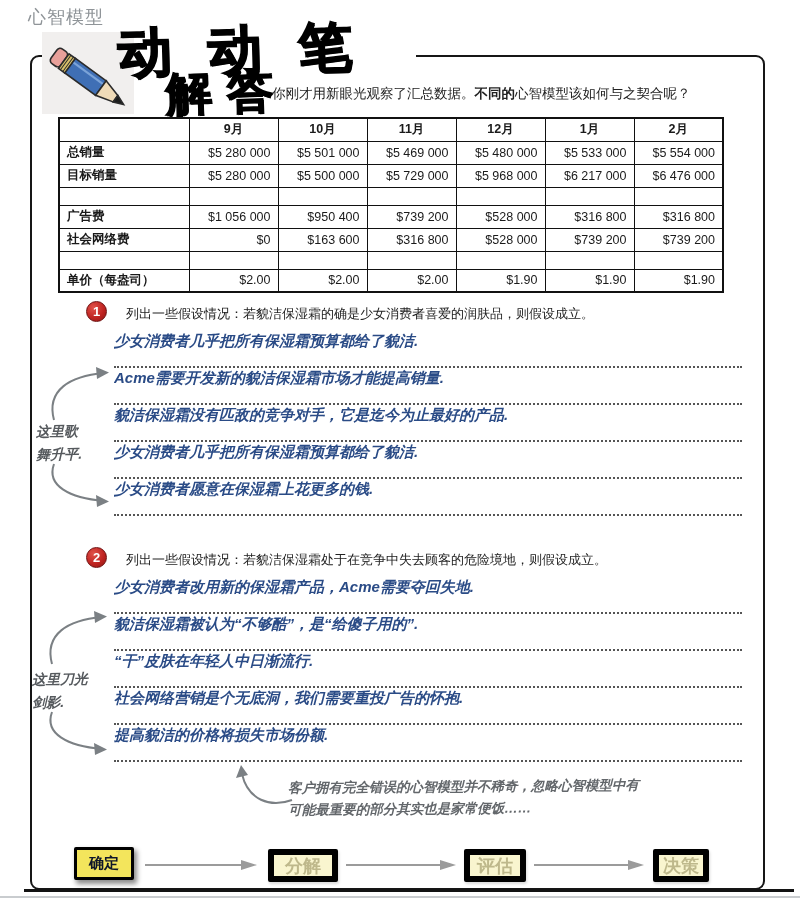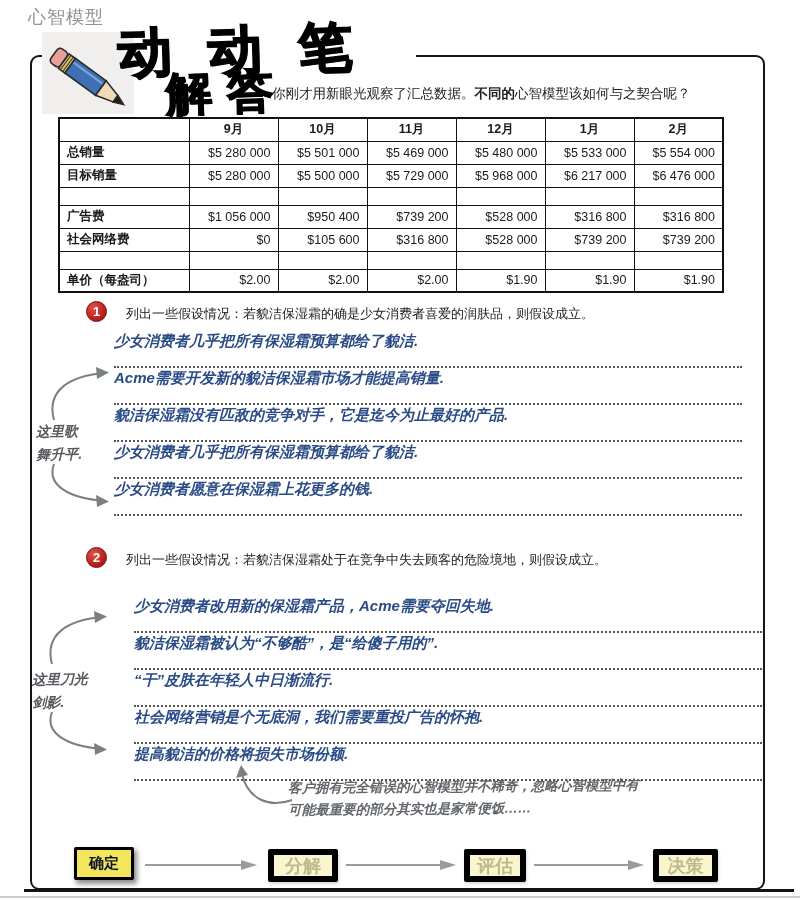--- a/index.html
+++ b/index.html
@@ -176,21 +176,21 @@
       <td class="val">$1 056 000</td>
       <td class="val">$950 400</td>
       <td class="val">$739 200</td>
       <td class="val">$528 000</td>
       <td class="val">$316 800</td>
       <td class="val">$316 800</td>
     </tr>
     <tr>
       <td class="lbl">社会网络费</td>
       <td class="val">$0</td>
-      <td class="val">$105 600</td>
+      <td class="val">$163 600</td>
       <td class="val">$316 800</td>
       <td class="val">$528 000</td>
       <td class="val">$739 200</td>
       <td class="val">$739 200</td>
     </tr>
     <tr class="spacer">
       <td></td>
           <td></td>
           <td></td>
           <td></td>
@@ -231,21 +231,21 @@
   <div class="abs" style="left:46px; top:460px;">
     <svg width="72" height="48" viewBox="0 0 72 48">
       <path d="M8,4 C0,26 24,38 58,41" fill="none" stroke="#7b8084" stroke-width="2"></path>
       <polygon points="50,35 63,41.5 51,47" fill="#7b8084"></polygon>
     </svg>
   </div>
 
   <div class="abs badge" style="left:86px; top:547px;">2</div>
   <div class="abs prompt" style="left:126px; top:551px;">列出一些假设情况：若貌洁保湿霜处于在竞争中失去顾客的危险境地，则假设成立。</div>
 
-  <div class="abs answers" style="left:114px; top:596px;margin-left:20px;">
+  <div class="abs answers" style="left:114px; top:577px;">
     <div class="answer-line">少女消费者改用新的保湿霜产品，Acme需要夺回失地.</div>
     <div class="answer-line">貌洁保湿霜被认为“不够酷”，是“给傻子用的”.</div>
     <div class="answer-line">“干”皮肤在年轻人中日渐流行.</div>
     <div class="answer-line">社会网络营销是个无底洞，我们需要重投广告的怀抱.</div>
     <div class="answer-line">提高貌洁的价格将损失市场份额.</div>
   </div>
 
   <div class="abs margin-note" style="left:32px; top:668px; width:64px;">这里刀光剑影.</div>
   <div class="abs" style="left:44px; top:608px;">
     <svg width="74" height="60" viewBox="0 0 74 60">
@@ -282,18 +282,18 @@
       <polygon points="96,2 112,7 96,12" fill="#9b9b9b"></polygon>
     </svg>
   </div>
   <div class="abs flow-step faded" style="left:464px; width:62px;">评估</div>
   <div class="abs" style="left:532px; top:858px;">
     <svg width="114" height="14" viewBox="0 0 114 14">
       <line x1="2" y1="7" x2="96" y2="7" stroke="#9b9b9b" stroke-width="2"></line>
       <polygon points="96,2 112,7 96,12" fill="#9b9b9b"></polygon>
     </svg>
   </div>
-  <div class="abs flow-step faded" style="left:653px; width:65px;">决策</div>
+  <div class="abs flow-step faded" style="left:653px; width:56px;">决策</div>
 
   <div class="abs bottom-rule-black"></div>
   <div class="abs bottom-rule-gray"></div>
 
 </div>
 
 </body></html>

